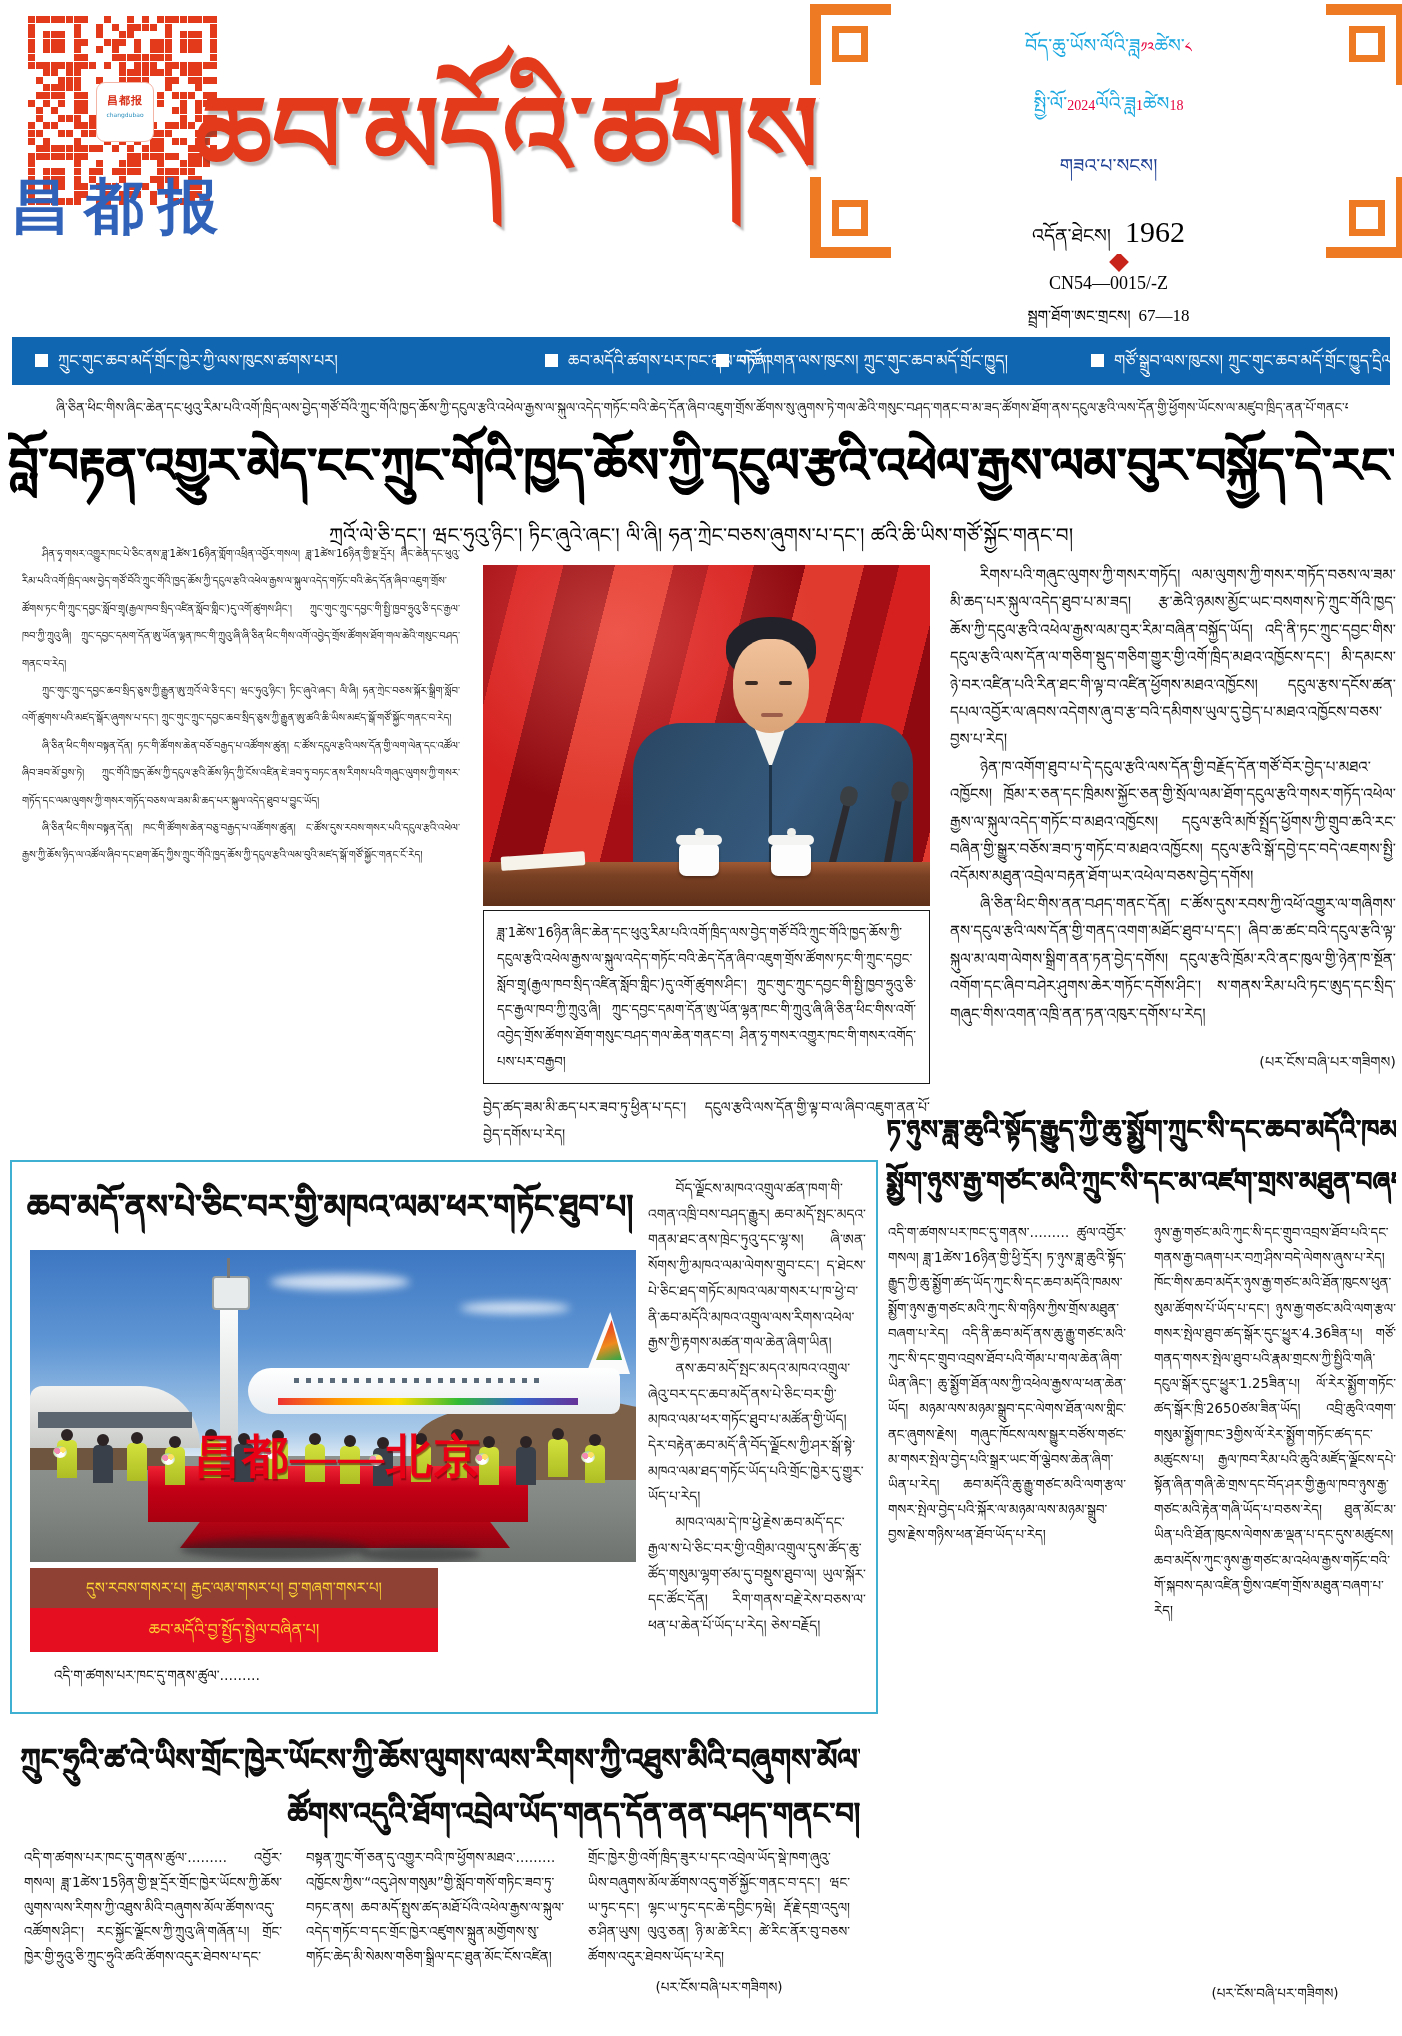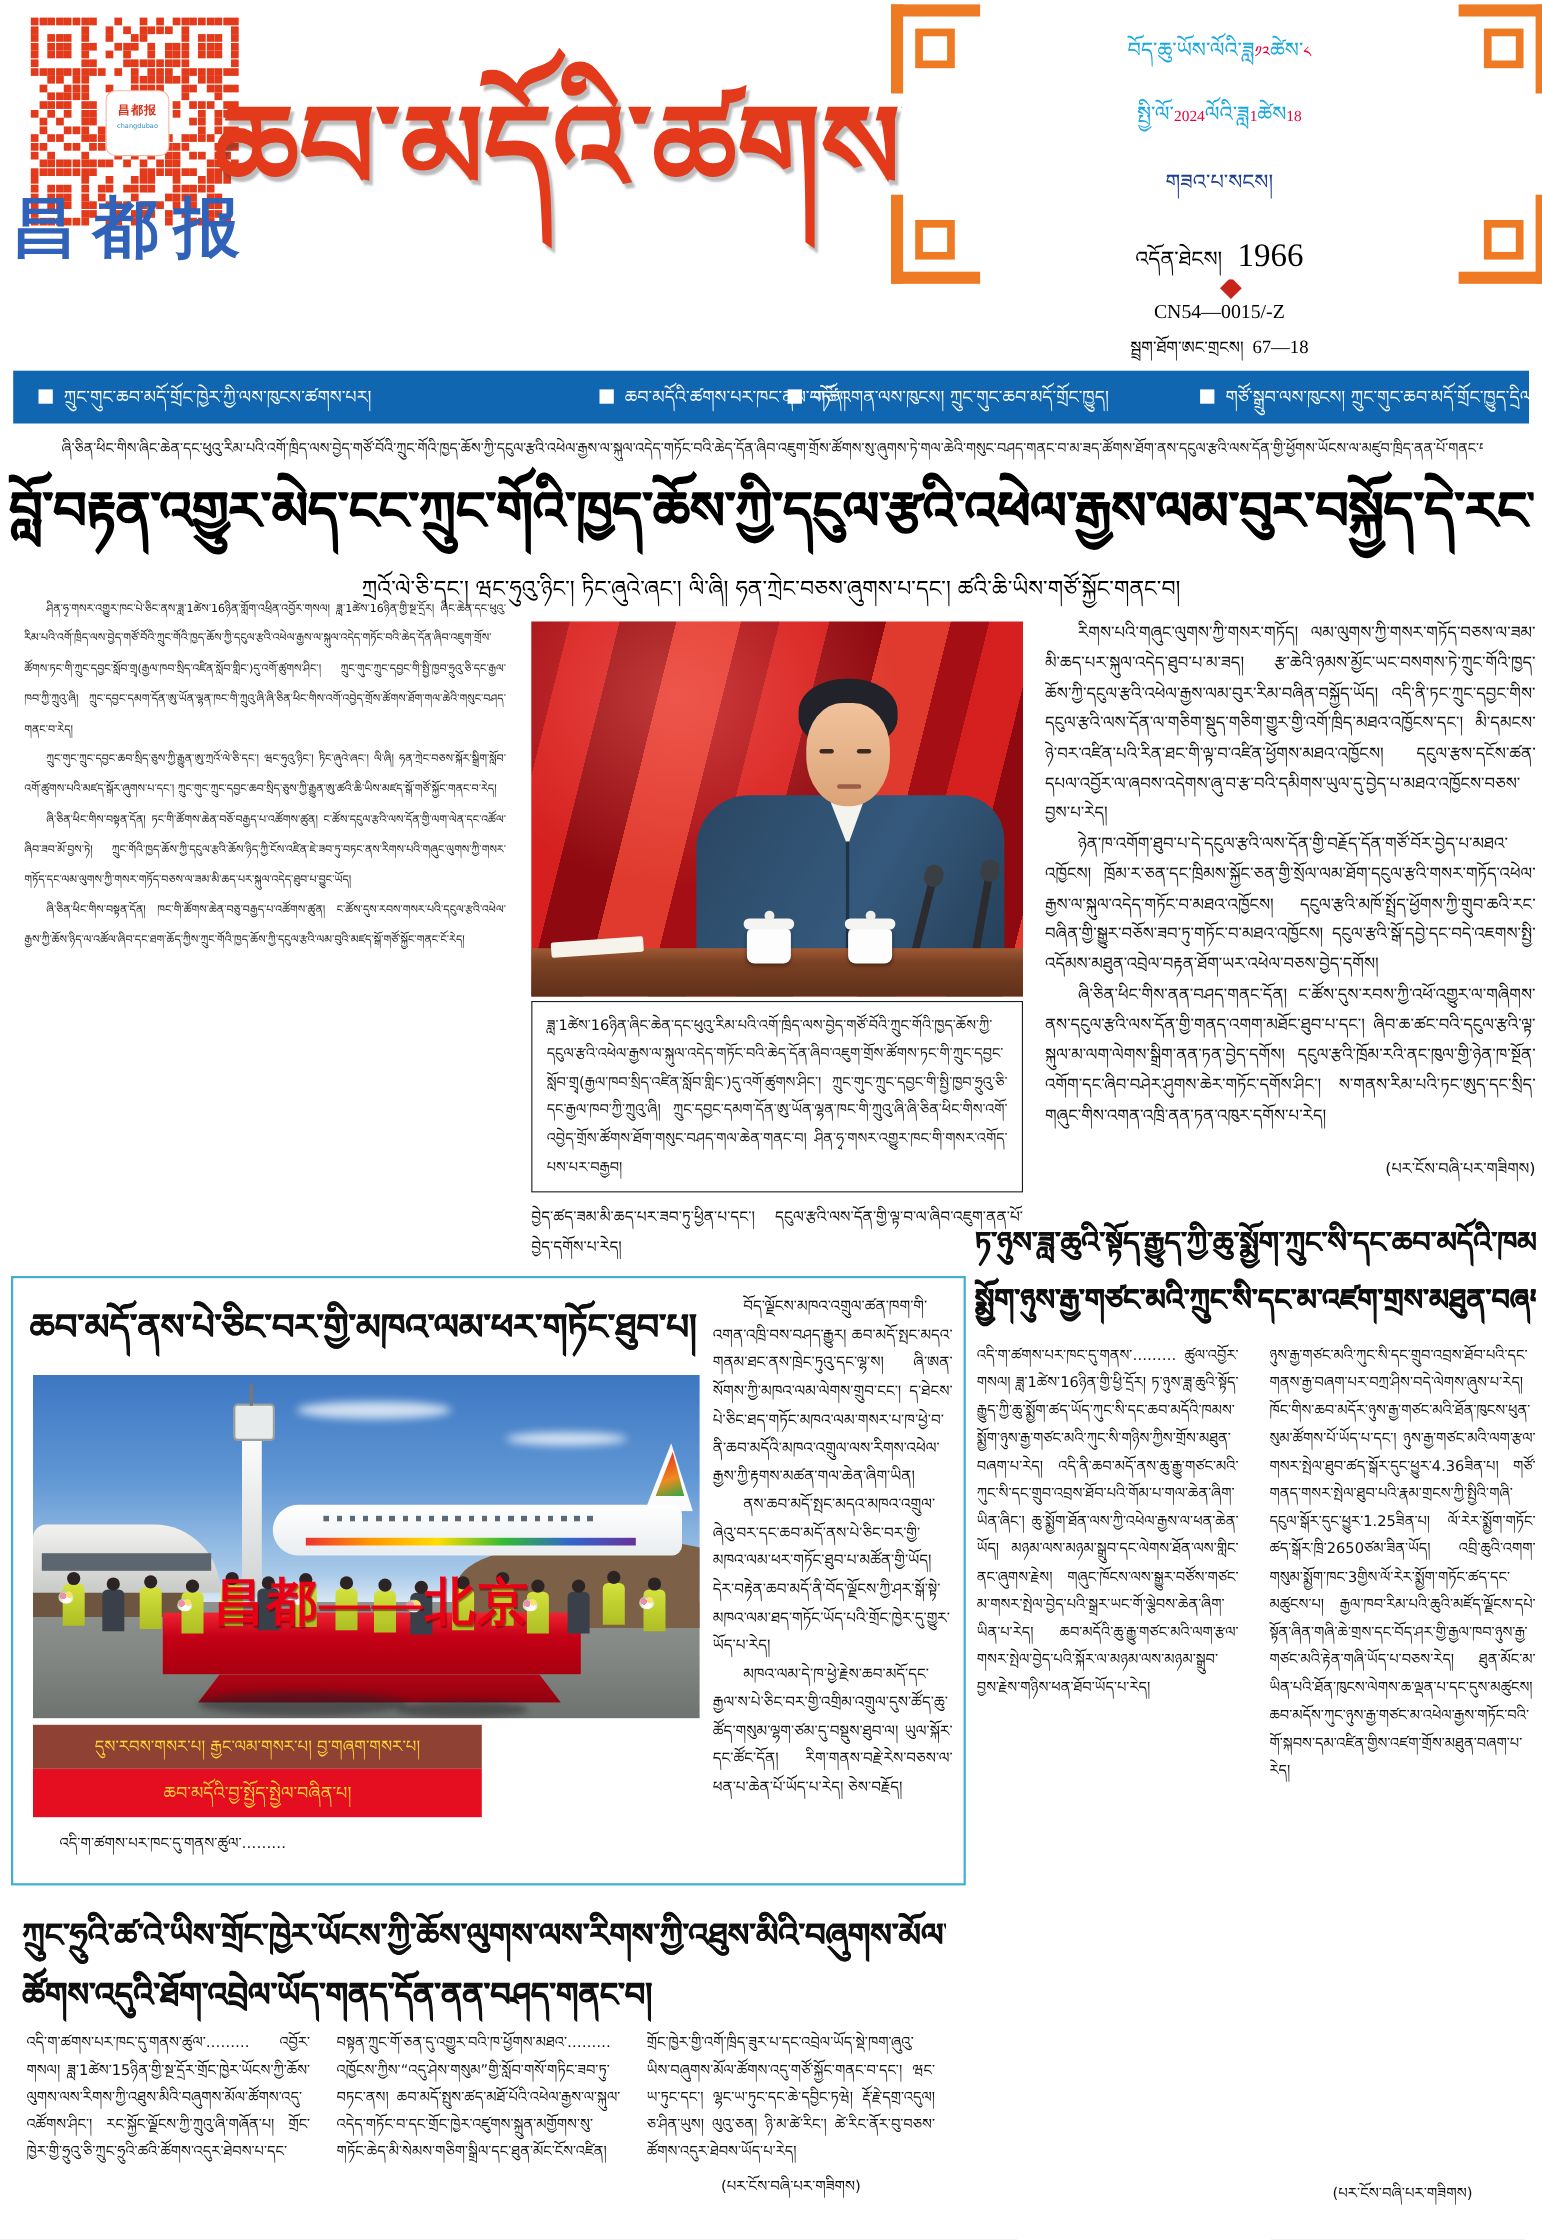--- a/index.html
+++ b/index.html
@@ -140,21 +140,21 @@
                  text-align:center;white-space:nowrap;overflow:hidden;}
   .airbanner .s2{height:44px;background:#e50d20;color:#ffd634;font-size:16px;line-height:44px;
                  text-align:center;white-space:nowrap;overflow:hidden;}
   .air-agency{position:absolute;left:42px;top:498px;width:330px;font-size:13.5px;white-space:nowrap;overflow:hidden;}
   .air-capcol{position:absolute;left:438px;top:404px;width:196px;height:140px;font-size:13px;line-height:27px;}
   .air-rightcol{position:absolute;left:636px;top:14px;width:218px;height:524px;font-size:13.8px;line-height:25.7px;}
 
   
   .meet-h1{left:20px;top:1726px;width:840px;font-size:29px;font-weight:bold;text-align:center;
            white-space:nowrap;overflow:hidden;text-shadow:.5px .5px 0 #000;}
-  .meet-h2{left:20px;top:1780px;width:840px;font-size:29px;font-weight:bold;text-align:left;
+  .meet-h2{left:20px;top:1780px;width:840px;font-size:29px;font-weight:bold;text-align:right;
            white-space:nowrap;overflow:hidden;text-shadow:.5px .5px 0 #000;}
   .meet-col{top:1846px;height:122px;width:258px;font-size:13.3px;line-height:24.8px;position:absolute;}
   .jump-meet{left:588px;top:1972px;width:262px;font-size:13.5px;text-align:center;}
 
   
   .water-h1{left:886px;top:1100px;width:510px;font-size:26px;font-weight:bold;text-align:center;
             white-space:nowrap;overflow:hidden;text-shadow:.5px .5px 0 #000;}
   .water-h2{left:886px;top:1152px;width:510px;font-size:26px;font-weight:bold;text-align:center;
             white-space:nowrap;overflow:hidden;text-shadow:.5px .5px 0 #000;}
   .water-c1{left:888px;top:1220px;width:238px;height:792px;font-size:13.3px;line-height:25.2px;}
@@ -512,21 +512,21 @@
 
   <div class="abs pubbox">
     <div class="knot k-tl"></div>
     <div class="knot k-tr"></div>
     <div class="knot k-bl"></div>
     <div class="knot k-br"></div>
     <div class="pub-content">
       <div class="cyanline"><span>བོད་ཆུ་ཡོས་ལོའི་ཟླ</span><span class="num">༡༢</span><span>ཚེས་</span><span class="num">༨</span></div>
       <div class="cyanline"><span>སྤྱི་ལོ་</span><span class="num">2024</span><span>ལོའི་ཟླ</span><span class="num">1</span><span>ཚེས</span><span class="num">18</span></div>
       <div class="weekday">གཟའ་པ་སངས།</div>
-      <div class="issueline"><span>འདོན་ཐེངས།</span><span class="serif">1966</span></div>
+      <div class="issueline"><span>འདོན་ཐེངས།</span><span class="serif">1962</span></div>
       <div class="cnno">CN54—0015/-Z</div>
       <div class="postal"><span>སྦྲག་ཐོག་ཨང་གྲངས།</span><span class="serif">67—18</span></div>
     </div>
   </div>
 
   <div class="abs navbar">
     <span class="nav-item" style="left:23px"><span class="bullet"></span><span>ཀྲུང་གུང་ཆབ་མདོ་གྲོང་ཁྱེར་ཀྱི་ལས་ཁུངས་ཚགས་པར།</span></span>
     <span class="nav-item" style="left:533px"><span class="bullet"></span><span>ཆབ་མདོའི་ཚགས་པར་ཁང་ནས་བཏོན།</span></span>
     <span class="nav-item" style="left:704px"><span class="bullet"></span><span>གཙོ་འགན་ལས་ཁུངས། ཀྲུང་གུང་ཆབ་མདོ་གྲོང་ཁྱུད།</span></span>
     <span class="nav-item" style="left:1079px"><span class="bullet"></span><span>གཙོ་སྒྲུབ་ལས་ཁུངས། ཀྲུང་གུང་ཆབ་མདོ་གྲོང་ཁྱུད་དྲིལ་བསྒྲགས་པུའུ།</span></span>

